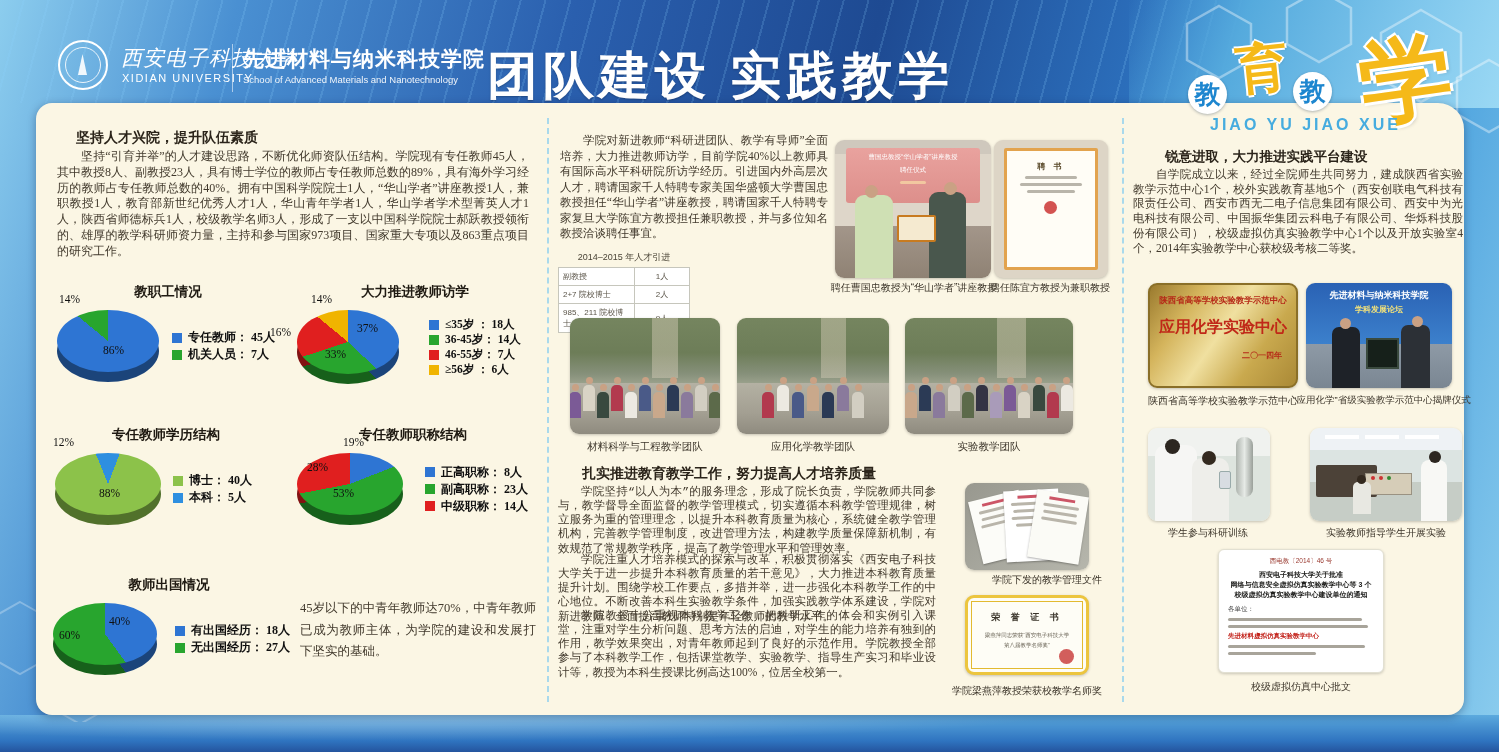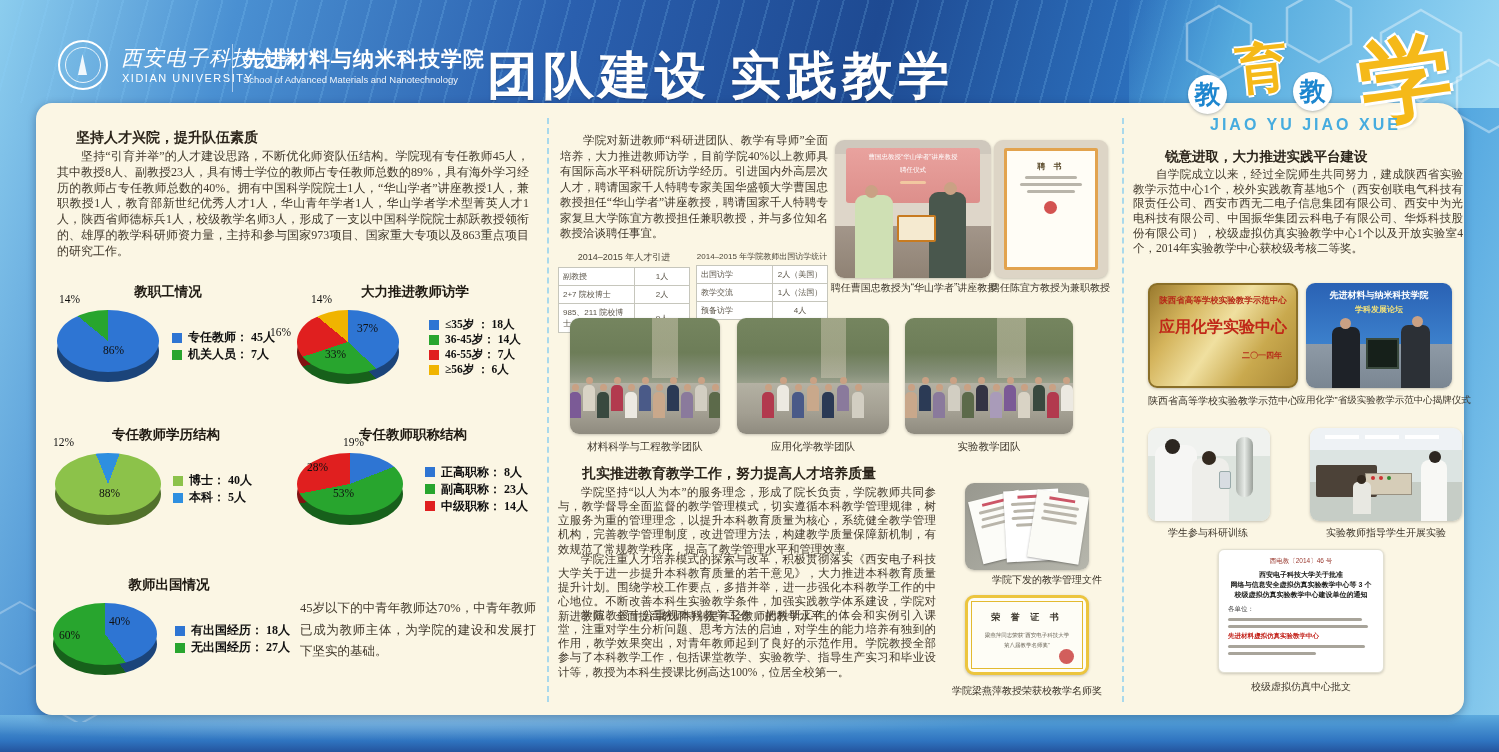--- a/index.html
+++ b/index.html
@@ -274,39 +274,20 @@
             <td>2人</td>
           </tr>
       <tr>
             <td>985、211 院校博士</td>
             <td>9人</td>
           </tr>
     </tbody>
       </table>
   </div>
 
-  <div class="mini-table" style="left:696px;top:251px;width:132px;">
-    <div class="mt-title" style="font-size:8px;">2014–2015 年学院教师出国访学统计</div>
-    <table>
-      <tbody>
-          <tr>
-            <td>出国访学</td>
-            <td>2人（美国）</td>
-          </tr>
-      <tr>
-            <td>教学交流</td>
-            <td>1人（法国）</td>
-          </tr>
-      <tr>
-            <td>预备访学</td>
-            <td>4人</td>
-          </tr>
-    </tbody>
-      </table>
-  </div>
 
   <div class="photo" style="left:835px;top:140px;width:156px;height:138px;background:linear-gradient(180deg,#cfc8bd 0 10%,#ded6c9 10% 62%,#a3968a 62%,#8f8274 100%);">
     <div style="position:absolute;left:7%;top:6%;width:86%;height:40%;background:linear-gradient(180deg,#e9a29e,#dd8f8b);border-radius:3px;padding-top:5px;box-sizing:border-box;">
       <div style="font-size:6.5px;color:#fff;text-align:center;white-space:nowrap;overflow:hidden;">曹国忠教授“华山学者”讲座教授</div>
       <div style="font-size:6.5px;color:#fff;text-align:center;margin-top:4px;">聘任仪式</div>
       <div style="width:26px;height:3px;background:#f2c7a0;margin:6px auto 0;border-radius:2px;"></div>
     </div>
     <div style="position:absolute;left:13%;bottom:0;width:24%;height:60%;background:#cfe0b4;border-radius:9px 9px 0 0;"></div>
     <div style="position:absolute;left:19%;bottom:58%;width:13px;height:13px;border-radius:50%;background:#caa184;"></div>
     <div style="position:absolute;right:16%;bottom:0;width:24%;height:62%;background:#49574d;border-radius:9px 9px 0 0;"></div>
@@ -458,21 +439,21 @@
         </span>
         <span class="fig" style="margin-top: -7px;">
           <span class="fig-h"></span>
           <span class="fig-b" style="background: rgb(236, 233, 225);"></span>
         </span>
       </div>
   </div>
   <div class="caption" style="left:905px;top:440px;width:168px;">实验教学团队</div>
 
   <div class="h" style="left:582px;top:465px;">扎实推进教育教学工作，努力提高人才培养质量</div>
-  <div class="para" style="left:558px;top:485px;width:378px;font-size:11.5px;line-height:1.23;">学院坚持“以人为本”的服务理念，形成了院长负责，学院教师共同参与，教学督导全面监督的教学管理模式，切实遵循本科教学管理规律，树立服务为重的管理理念，以提升本科教育质量为核心，系统健全教学管理机构，完善教学管理制度，改进管理方法，构建教学质量保障新机制，有效规范了常规教学秩序，提高了教学管理水平和管理效率。</div>
+  <div class="para" style="left:558px;top:485px;width:378px;font-size:11.5px;line-height:1.23;font-family:Liberation Mono, monospace;">学院坚持“以人为本”的服务理念，形成了院长负责，学院教师共同参与，教学督导全面监督的教学管理模式，切实遵循本科教学管理规律，树立服务为重的管理理念，以提升本科教育质量为核心，系统健全教学管理机构，完善教学管理制度，改进管理方法，构建教学质量保障新机制，有效规范了常规教学秩序，提高了教学管理水平和管理效率。</div>
   <div class="para" style="left:558px;top:552px;width:378px;font-size:11.5px;line-height:1.23;">学院注重人才培养模式的探索与改革，积极贯彻落实《西安电子科技大学关于进一步提升本科教育质量的若干意见》，大力推进本科教育质量提升计划。围绕学校工作要点，多措并举，进一步强化本科教学工作的中心地位。不断改善本科生实验教学条件，加强实践教学体系建设，学院对新进教师，全面提高教师特别是年轻教师的教学水平。</div>
   <div class="para" style="left:558px;top:608px;width:378px;font-size:11.5px;line-height:1.23;">学院教授十分重视本科教学工作，把科研工作的体会和实例引入课堂，注重对学生分析问题、思考方法的启迪，对学生的能力培养有独到的作用，教学效果突出，对青年教师起到了良好的示范作用。学院教授全部参与了本科教学工作，包括课堂教学、实验教学、指导生产实习和毕业设计等，教授为本科生授课比例高达100%，位居全校第一。</div>
 
   <div class="photo" style="left:965px;top:483px;width:124px;height:87px;background:linear-gradient(135deg,#98988f,#b6b6ac);">
     <div style="position:absolute;left:8%;top:14%;width:42%;height:74%;background:#fcfcf8;transform:rotate(-14deg);box-shadow:0 1px 2px rgba(0,0,0,.3);">
       <div style="width:50%;height:3px;background:#c56;margin:5px auto 0;"></div>
         <div class="bar" style="width:70%;"></div>
         <div class="bar" style="width:66%;"></div>
         <div class="bar" style="width:72%;"></div>
     </div>

